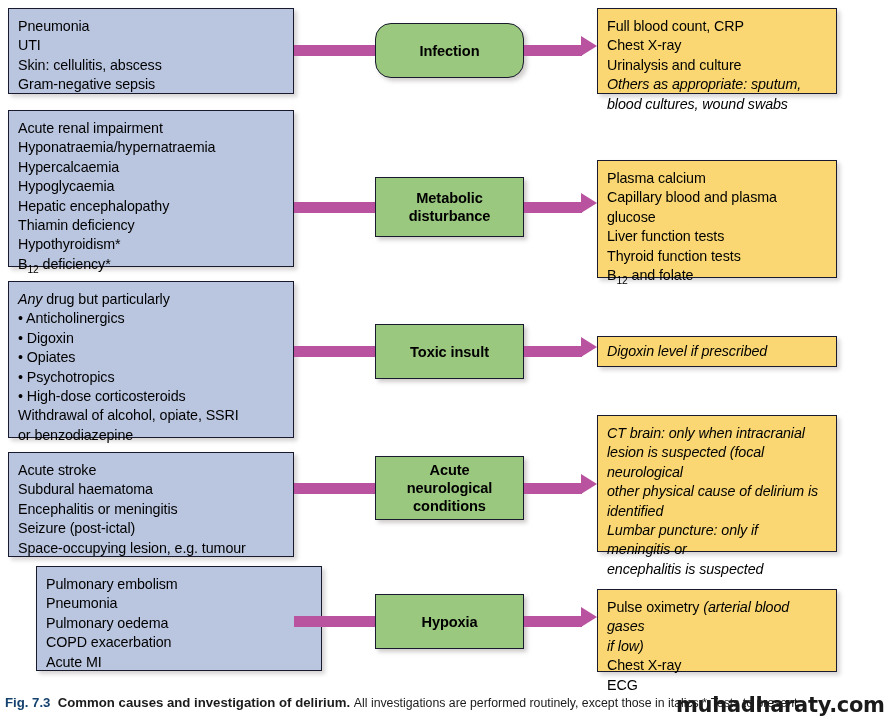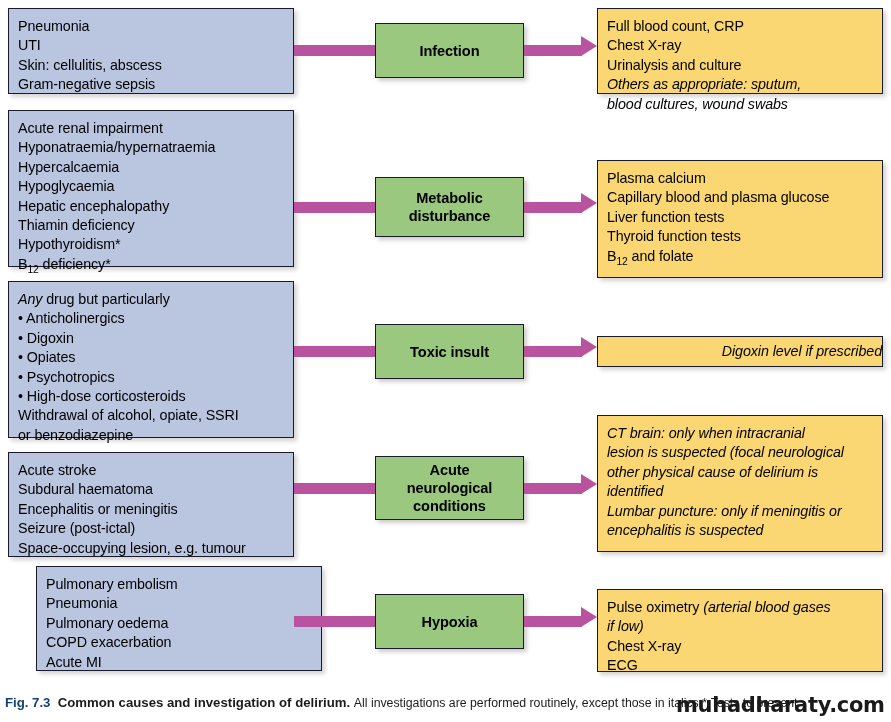--- a/index.html
+++ b/index.html
@@ -38,23 +38,23 @@
     letter-spacing: -0.1px;
   }
   .cause-box {
     left: 8px;
     width: 286px;
     background: #bac6e0;
     padding: 8px 0 8px 9px;
   }
   .test-box {
     left: 597px;
-    width: 286px;
+    width: 240px;
     background: #fad772;
-    padding: 8px 0 8px 9px;
+    padding: 8px 12px 8px 9px;
   }
   .cat-box {
     left: 375px;
     width: 149px;
     background: #9ac87e;
     display: flex;
     align-items: center;
     justify-content: center;
     text-align: center;
     font-weight: bold;
@@ -124,21 +124,21 @@
   <div class="row">
     <div class="box cause-box" style="top:8px;height:86px;">
       <div class="line">Pneumonia</div>
       <div class="line">UTI</div>
       <div class="line">Skin: cellulitis, abscess</div>
       <div class="line">Gram-negative sepsis</div>
     </div>
 
     <div class="conn conn-left" style="top:45px;"></div>
 
-    <div class="box cat-box" style="top:23px;height:55px;">
+    <div class="box cat-box" style="top:23px;height:55px;border-radius:16px;">
       <span>Infection</span>
     </div>
 
     <div class="conn conn-right" style="top:45px;"></div>
     <div class="arrow-head" style="top:36px;"></div>
 
     <div class="box test-box" style="top:8px;height:86px;">
       <div class="line">Full blood count, CRP</div>
       <div class="line">Chest X-ray</div>
       <div class="line">Urinalysis and culture</div>
@@ -194,21 +194,21 @@
 
     <div class="conn conn-left" style="top:346px;"></div>
 
     <div class="box cat-box" style="top:324px;height:55px;">
       <span>Toxic insult</span>
     </div>
 
     <div class="conn conn-right" style="top:346px;"></div>
     <div class="arrow-head" style="top:337px;"></div>
 
-    <div class="box test-box" style="top:336px;height:31px;padding-top:5px;text-align:right;">
+    <div class="box test-box" style="top:336px;height:31px;padding-top:5px;">
       <div class="line ital">Digoxin level if prescribed</div>
     </div>
   </div>
 
   <div class="row">
     <div class="box cause-box" style="top:452px;height:105px;">
       <div class="line">Acute stroke</div>
       <div class="line">Subdural haematoma</div>
       <div class="line">Encephalitis or meningitis</div>
       <div class="line">Seizure (post-ictal)</div>

